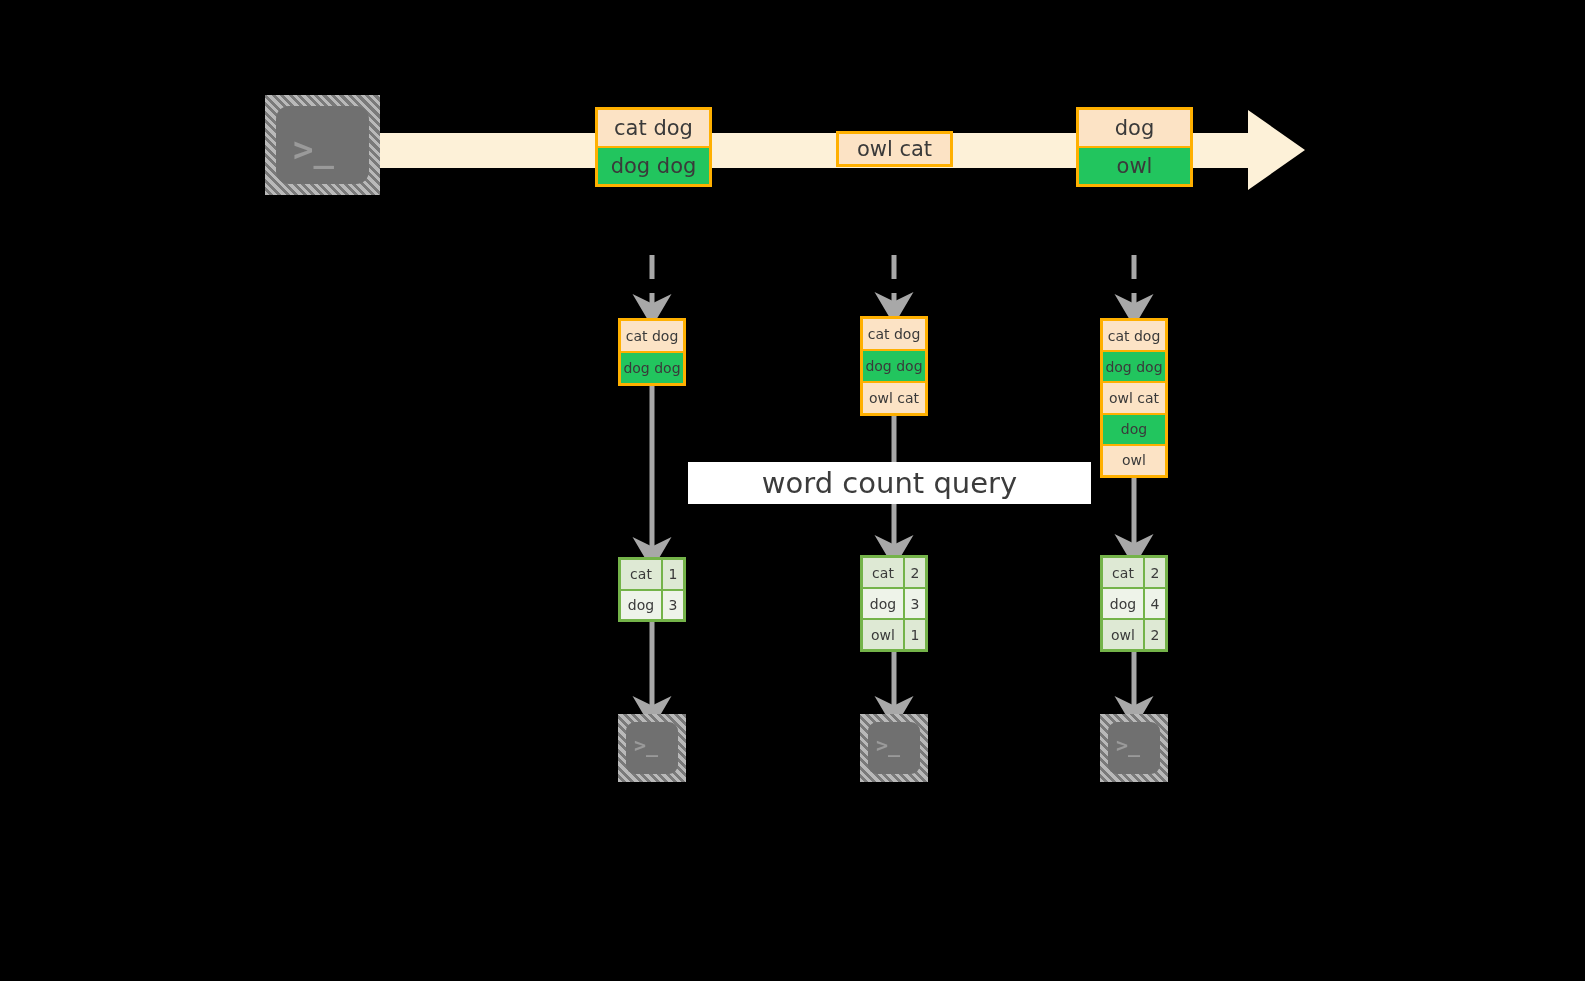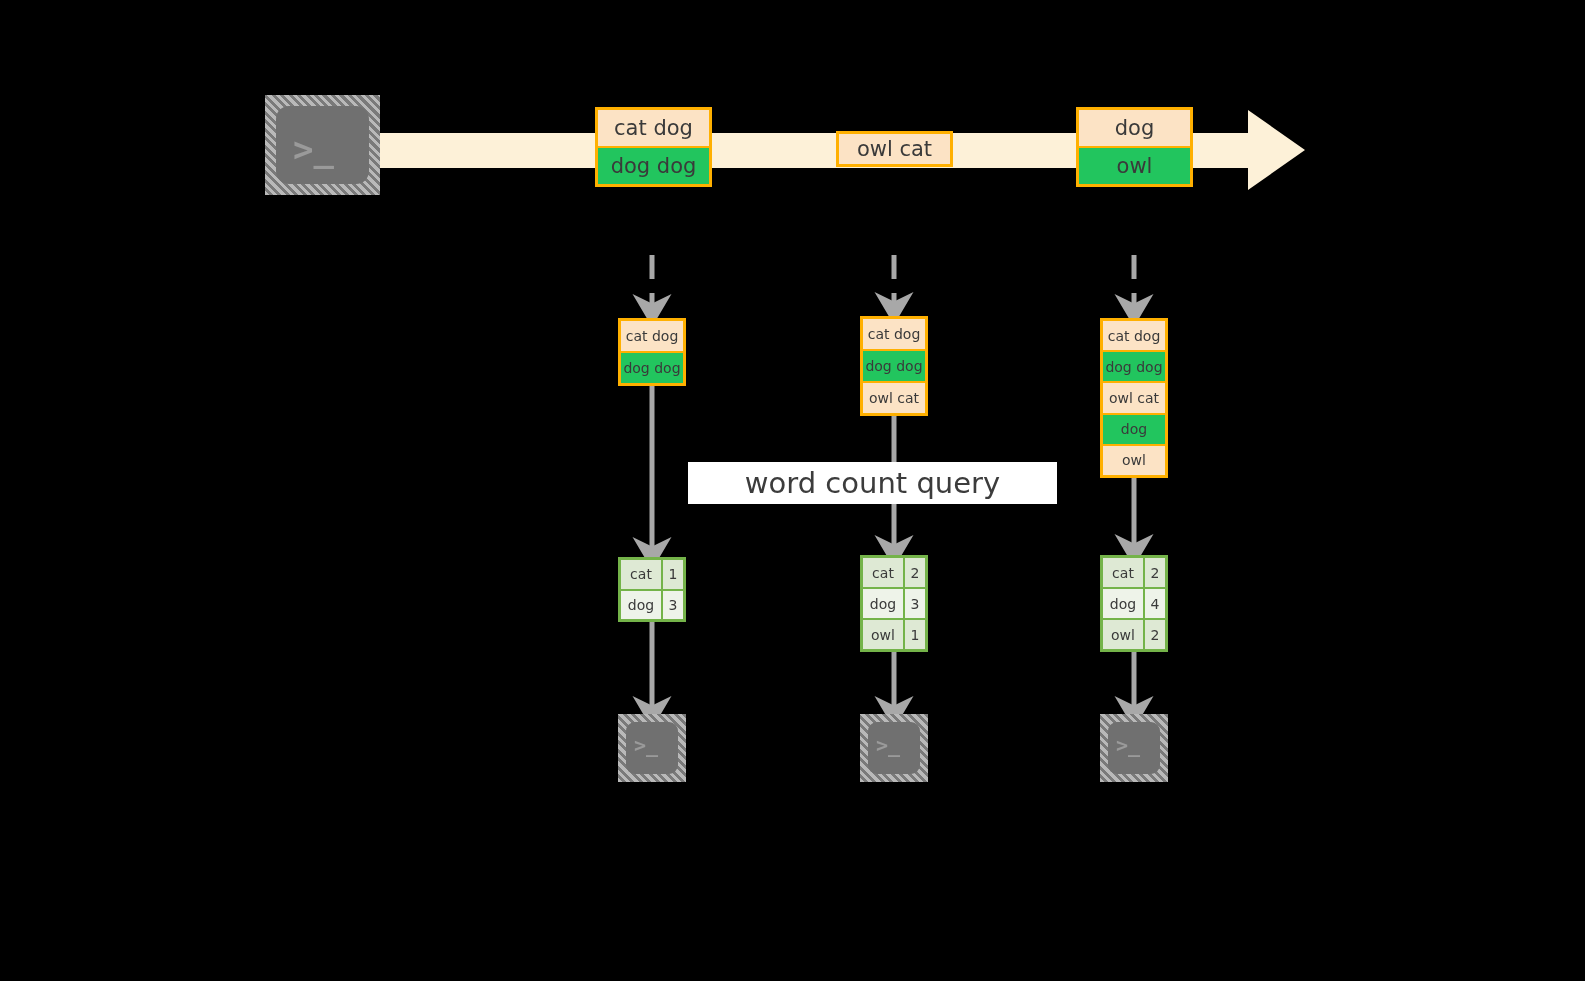--- a/index.html
+++ b/index.html
@@ -239,17 +239,17 @@
       <div class="gcell" style="flex:1; font-size:14px;">2</div>
     </div>
   </div>
 
   <div class="terminal small" style="left:1100px; top:714px; width:68px; height:68px;">
     <div class="tface">
       <span class="term-glyph" style="left:8px; top:13px; font-size:20px;">&gt;_</span>
     </div>
   </div>
 
-  <div class="label-band" style="left:688px; top:462px; width:369px; height:42px; font-size:29px;">
+  <div class="label-band" style="left:688px; top:462px; width:403px; height:42px; font-size:29px;">
     <span>word count query</span>
   </div>
 
 </div>
 
 </body></html>

